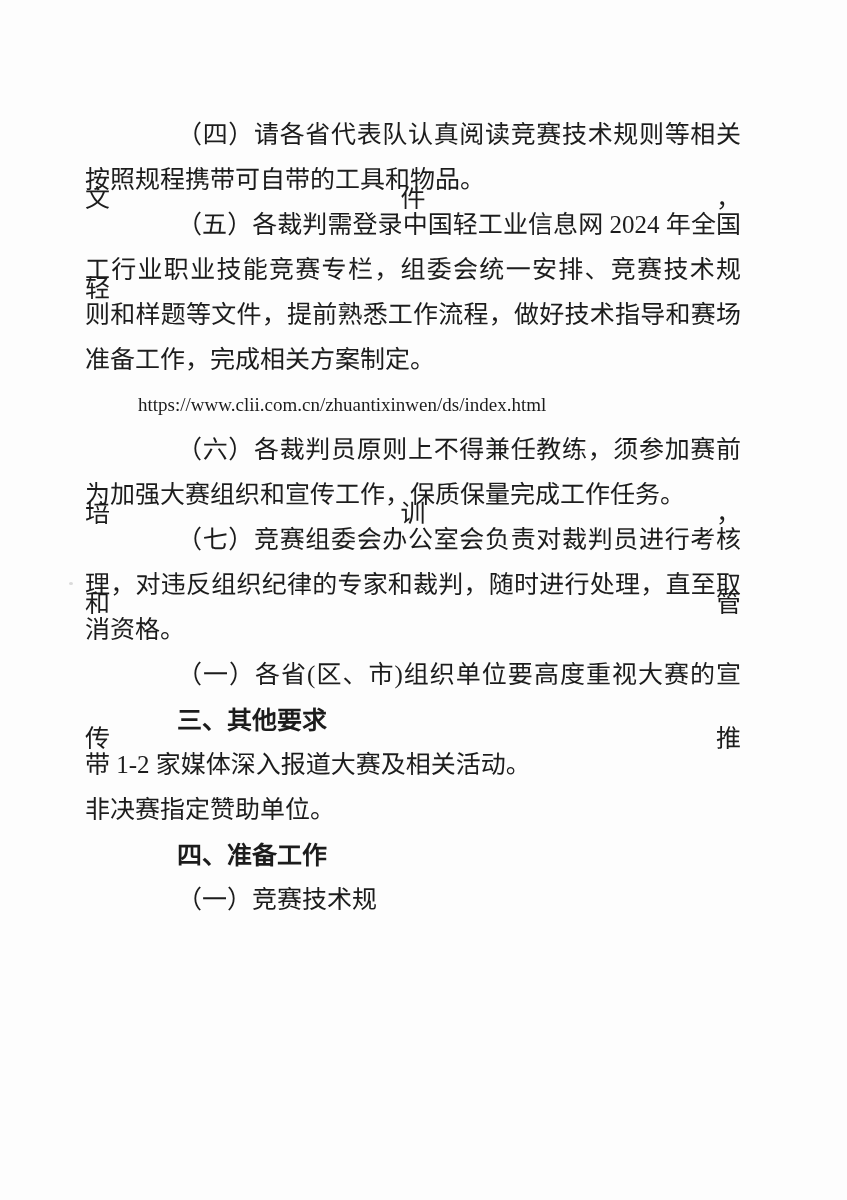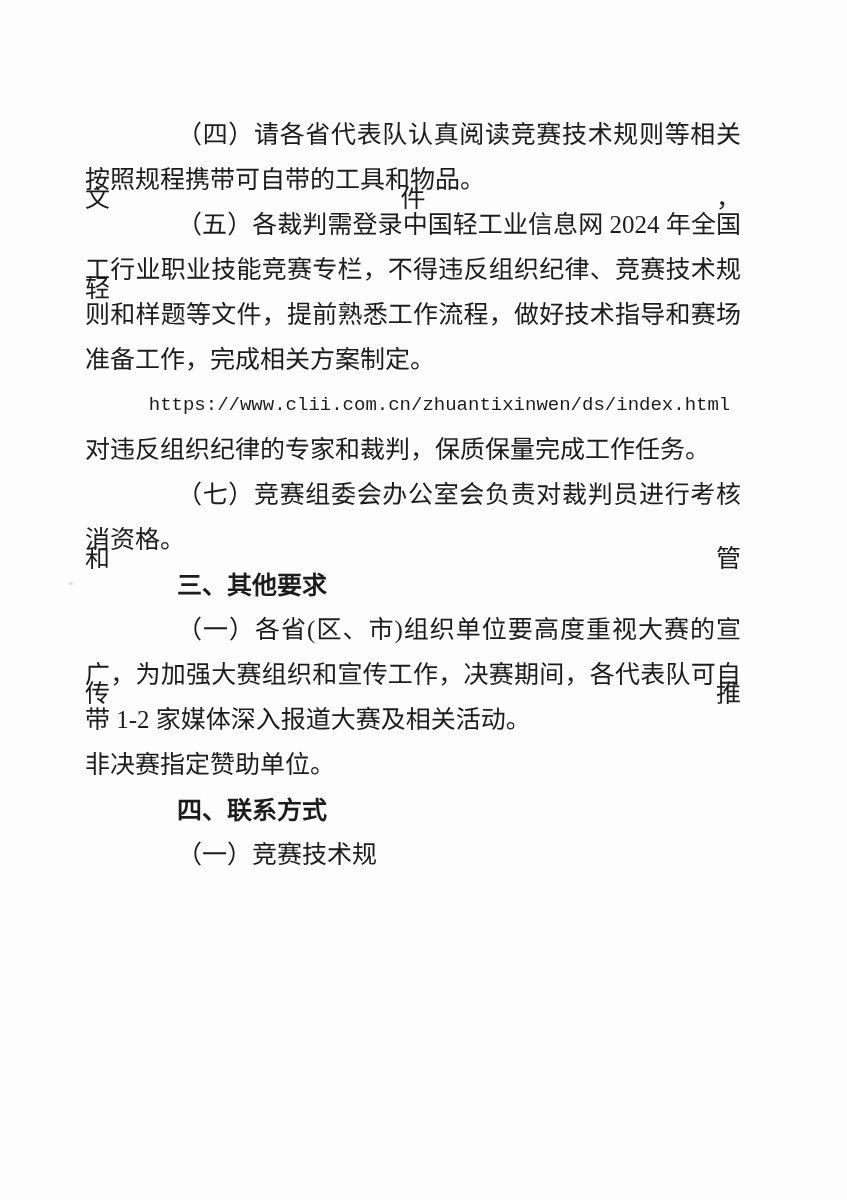--- a/index.html
+++ b/index.html
@@ -42,25 +42,24 @@
   }
   
   .head {
     font-family: "Liberation Sans", "DejaVu Sans", sans-serif;
     font-weight: 700;
     font-size: 25px;
     text-indent: 92px;
   }
   
   .url {
-    font-family: Liberation Mono, monospace;
+    font-family: Liberation Serif, serif;
     font-size: 19px;
     padding-left: 53px;
     letter-spacing: 0;
-    text-align: center;
   }
   
   .speck {
     position: absolute;
     left: 69px;
     top: 582px;
     width: 4px;
     height: 3px;
     background: rgba(130, 130, 130, 0.28);
     border-radius: 50%;
@@ -68,28 +67,29 @@
 </style>
 </head>
 <body>
 
 <div class="page">
   <div class="speck"></div>
   <div class="content">
     <div class="ln j ind">（四）请各省代表队认真阅读竞赛技术规则等相关文件，</div>
     <div class="ln">按照规程携带可自带的工具和物品。</div>
     <div class="ln j ind">（五）各裁判需登录中国轻工业信息网 2024 年全国轻</div>
-    <div class="ln j">工行业职业技能竞赛专栏，不得违反组织纪律、竞赛技术规</div>
+    <div class="ln j">工行业职业技能竞赛专栏，组委会统一安排、竞赛技术规</div>
     <div class="ln j">则和样题等文件，提前熟悉工作流程，做好技术指导和赛场</div>
     <div class="ln">准备工作，完成相关方案制定。</div>
     <div class="ln url">https://www.clii.com.cn/zhuantixinwen/ds/index.html</div>
-    <div class="ln">对违反组织纪律的专家和裁判，保质保量完成工作任务。</div>
+    <div class="ln j ind">（六）各裁判员原则上不得兼任教练，须参加赛前培训，</div>
+    <div class="ln">为加强大赛组织和宣传工作，保质保量完成工作任务。</div>
     <div class="ln j ind">（七）竞赛组委会办公室会负责对裁判员进行考核和管</div>
+    <div class="ln j">理，对违反组织纪律的专家和裁判，随时进行处理，直至取</div>
     <div class="ln">消资格。</div>
+    <div class="ln j ind">（一）各省(区、市)组织单位要高度重视大赛的宣传推</div>
     <div class="ln head">三、其他要求</div>
-    <div class="ln j ind">（一）各省(区、市)组织单位要高度重视大赛的宣传推</div>
-    <div class="ln j">广，为加强大赛组织和宣传工作，决赛期间，各代表队可自</div>
     <div class="ln">带 1-2 家媒体深入报道大赛及相关活动。</div>
     <div class="ln">非决赛指定赞助单位。</div>
-    <div class="ln head">四、联系方式</div>
+    <div class="ln head">四、准备工作</div>
     <div class="ln ind">（一）竞赛技术规</div>
   </div>
 </div>
 
 </body></html>

